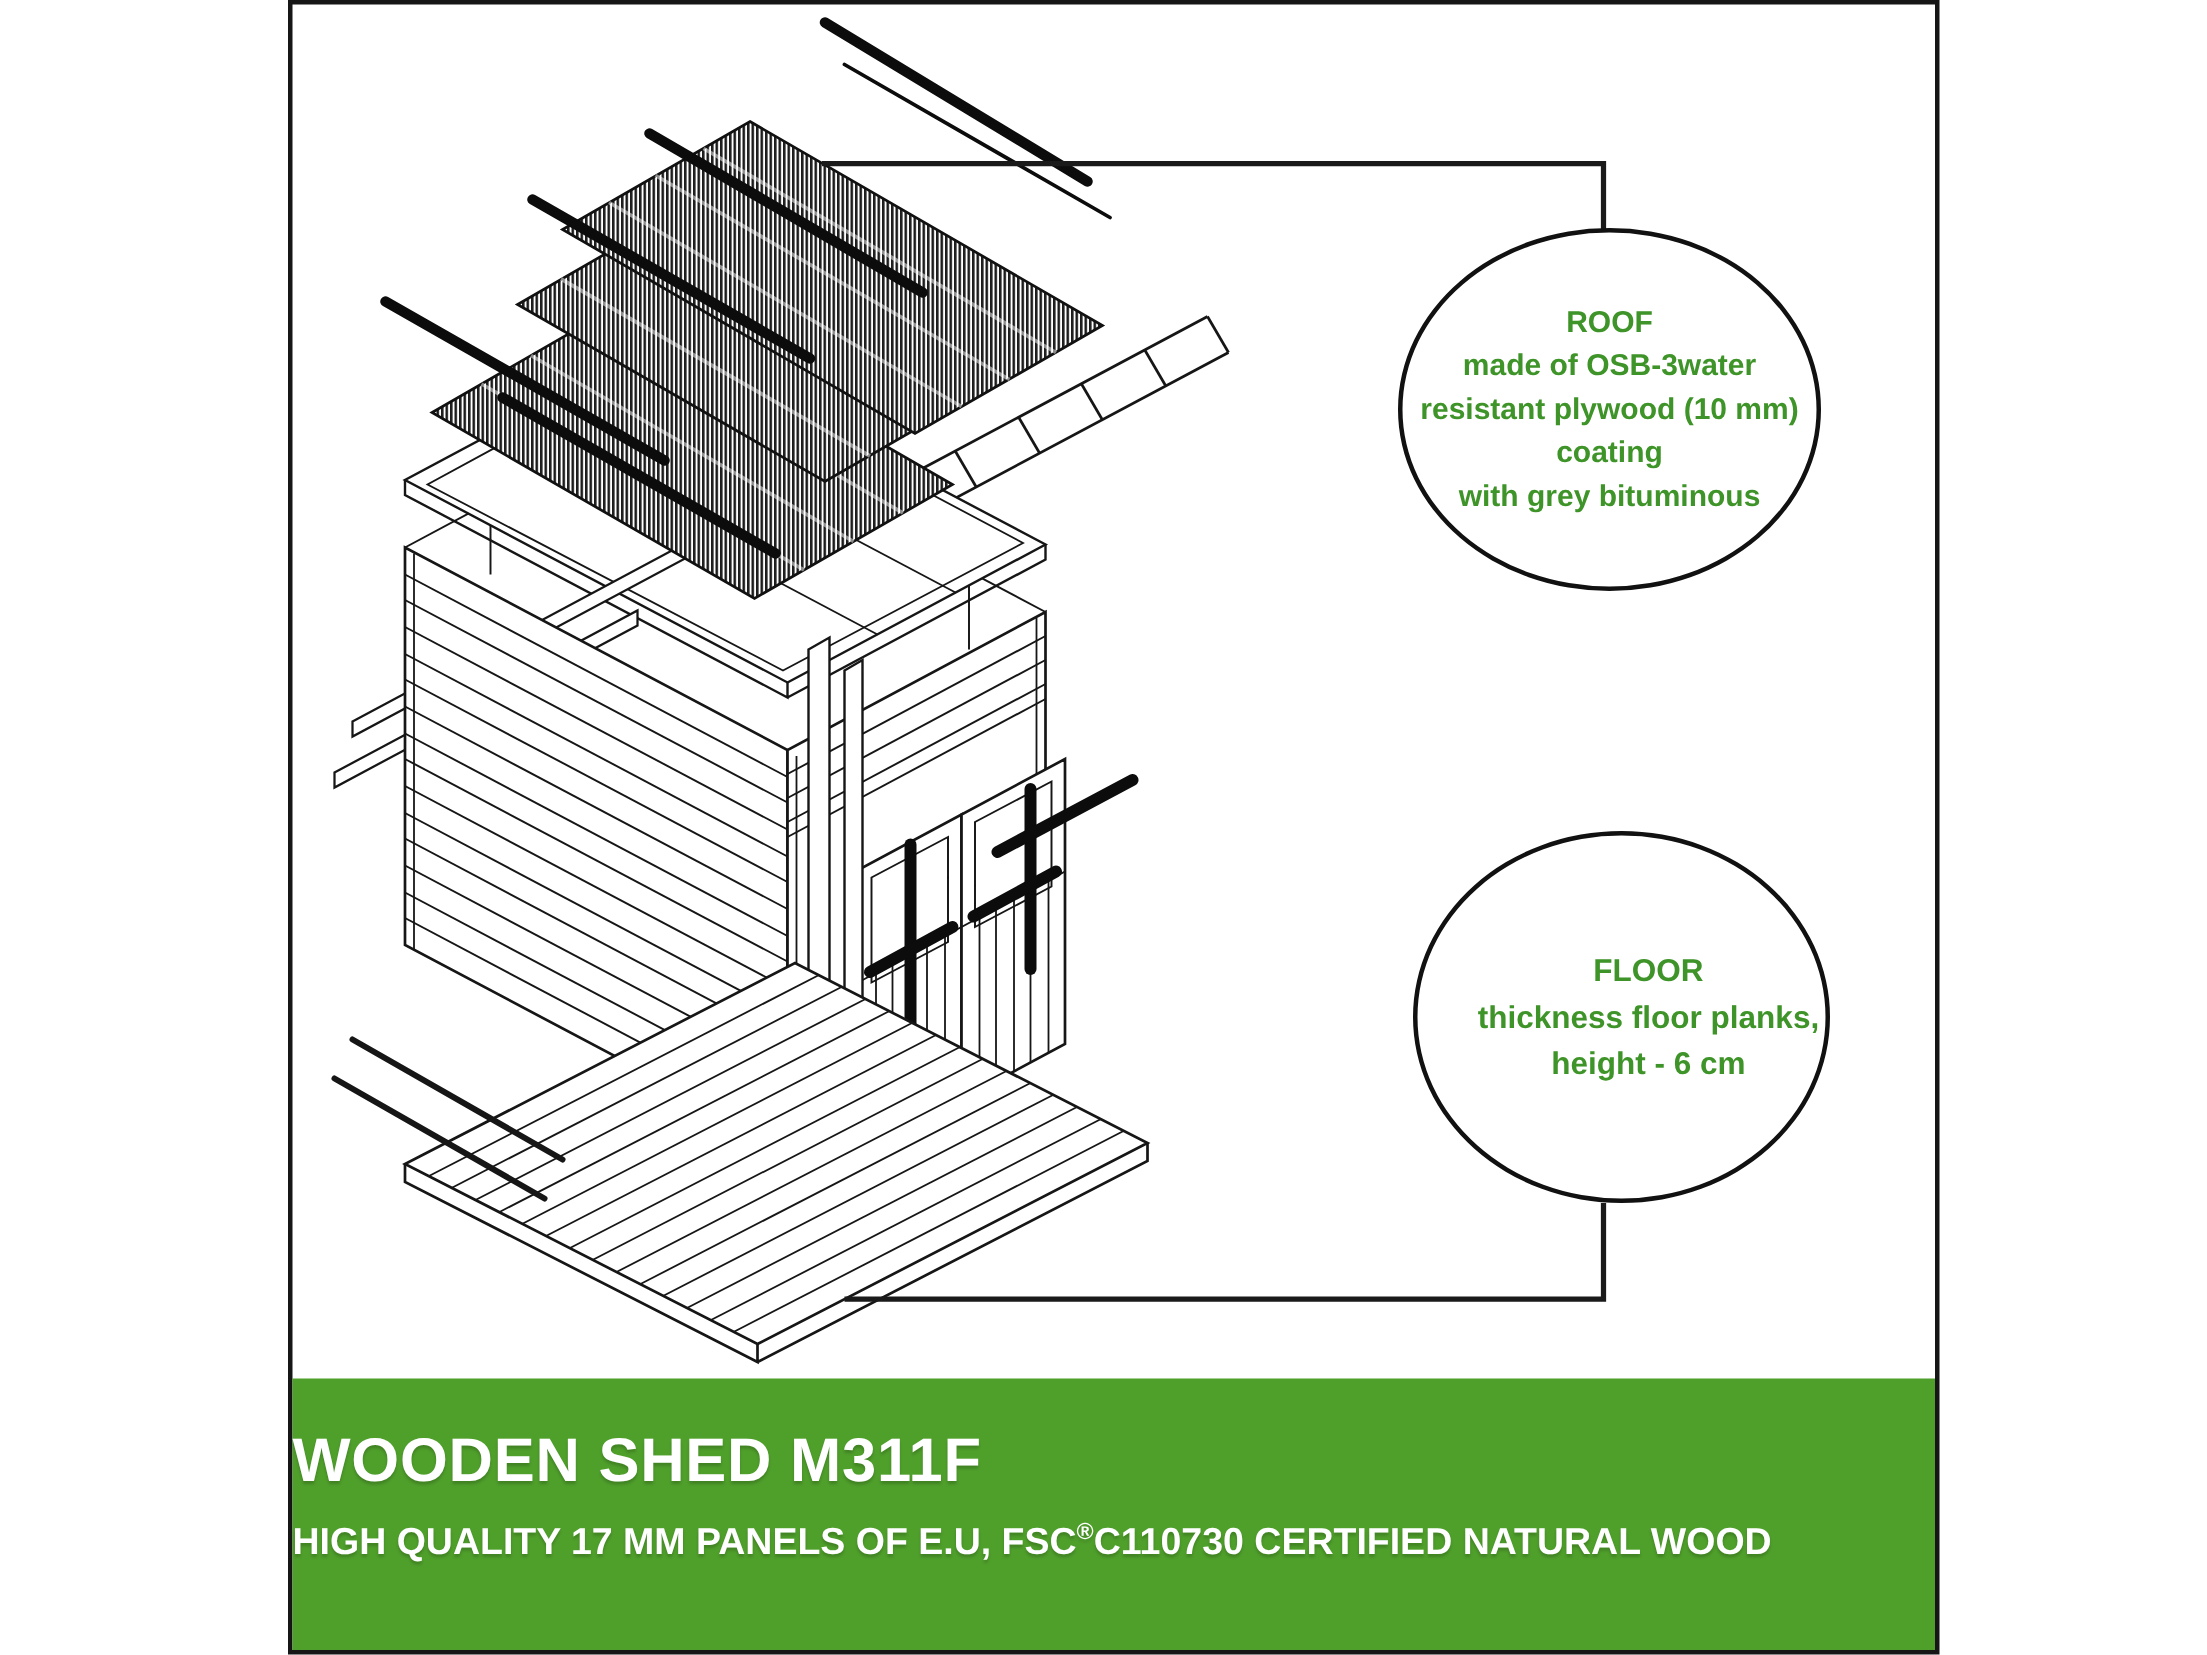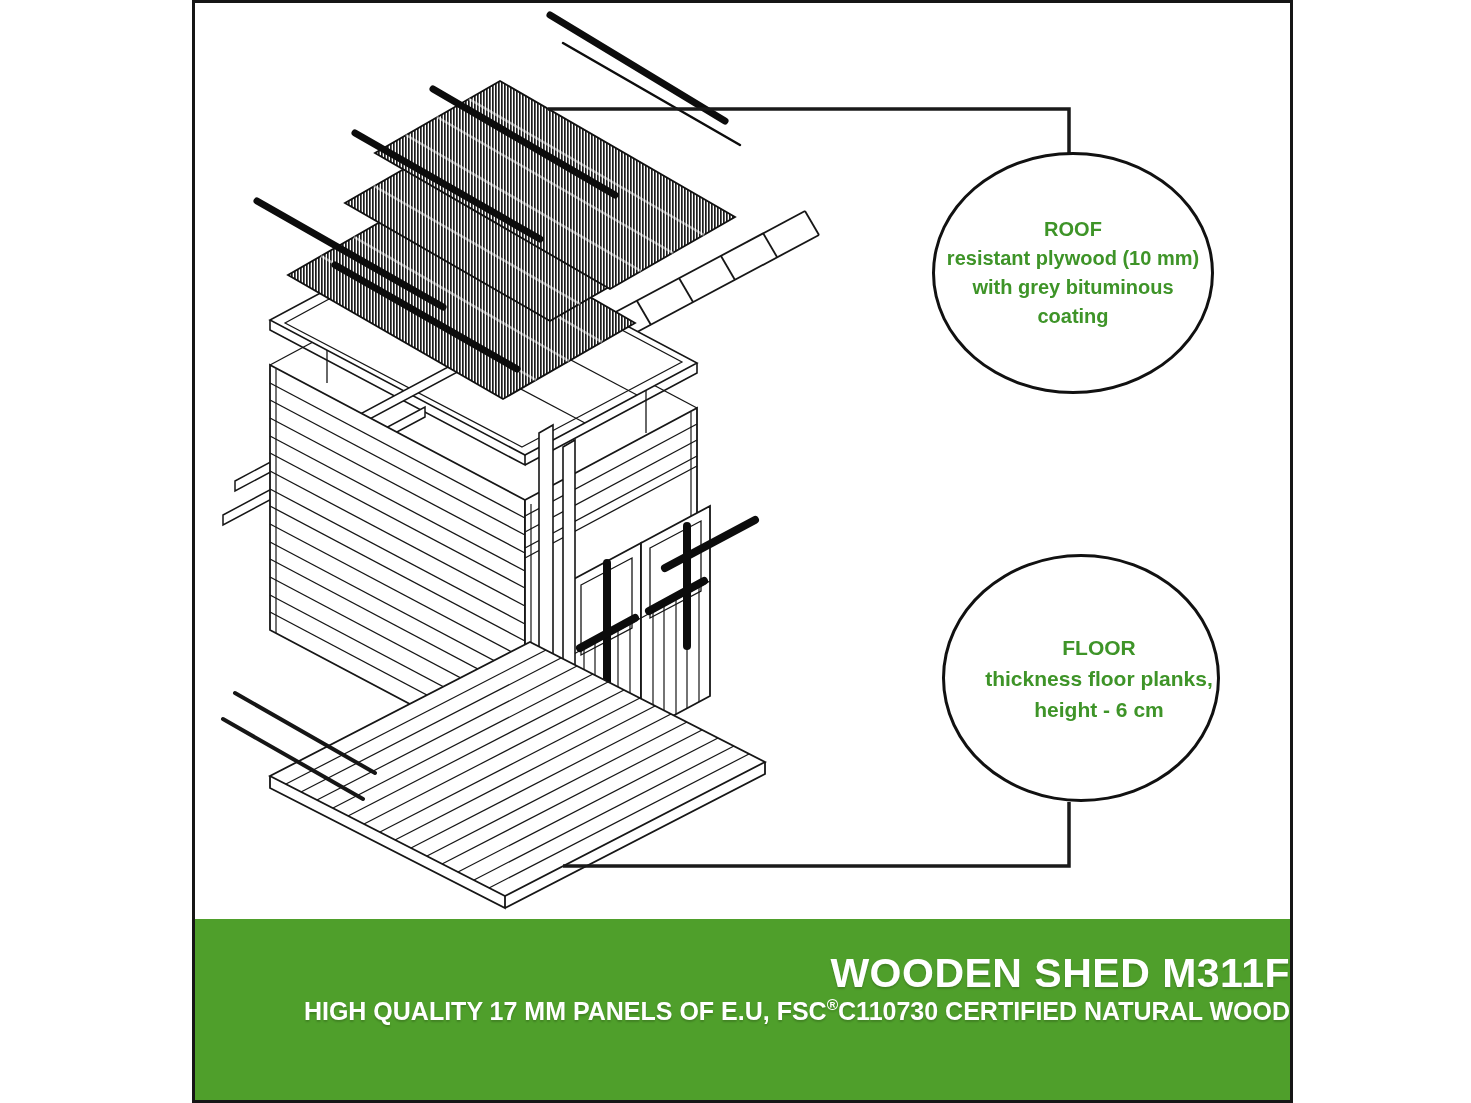--- a/index.html
+++ b/index.html
@@ -20,29 +20,29 @@
     display:flex;align-items:center;justify-content:center;text-align:center;
   }
   .callout .txt{font-weight:bold;color:var(--callout-text,#3e9428);}
   .callout.roof{left:737px;top:149px;width:282px;height:242px;justify-content:center;}
   .callout.roof .txt{font-size:20px;line-height:29px;}
   .callout.floor{left:747px;top:551px;width:278px;height:248px;}
   .callout.floor .txt{font-size:21px;line-height:31px;margin-left:36px;}
   .banner{
     position:absolute;left:0;right:0;top:916px;bottom:0;
     background:var(--banner-background,#4f9f2b);
-    display:flex;flex-direction:column;align-items:flex-end;
+    display:flex;flex-direction:column;align-items:flex-start;
     padding-top:31px;box-sizing:border-box;
   }
   .banner .title{
     color:var(--banner-text,#fff);font-weight:bold;font-size:41px;
     letter-spacing:.5px;text-shadow:0 2px 2px rgba(0,0,0,.18);white-space:nowrap;
   }
   .banner .subtitle{
-    margin-top:0;color:var(--banner-text,#fff);font-weight:bold;font-size:25px;
+    margin-top:17px;color:var(--banner-text,#fff);font-weight:bold;font-size:25px;
     text-shadow:0 2px 2px rgba(0,0,0,.18);white-space:nowrap;
   }
   .banner .subtitle sup{font-size:.62em;position:relative;top:-0.05em;vertical-align:super;}
 </style>
 </head>
 <body>
 
 <div class="page">
 
   <svg class="diagram" width="1101" height="920" viewBox="0 0 1101 920">
@@ -218,23 +218,24 @@
 
     <g stroke="#1a1a1a" stroke-width="3.5" fill="none">
       <polyline points="353,106 874,106 874,151"></polyline>
       <polyline points="368,863 874,863 874,799"></polyline>
     </g>
   </svg>
 
   <div class="callout roof">
     <div class="txt">
       <div>ROOF</div>
+      <div>made of OSB-3water</div>
       <div>resistant plywood (10 mm)</div>
+      <div>coating</div>
       <div>with grey bituminous</div>
-      <div>coating</div>
     </div>
   </div>
 
   <div class="callout floor">
     <div class="txt">
       <div>FLOOR</div>
       <div>thickness floor planks,</div>
       <div>height - 6 cm</div>
     </div>
   </div>

